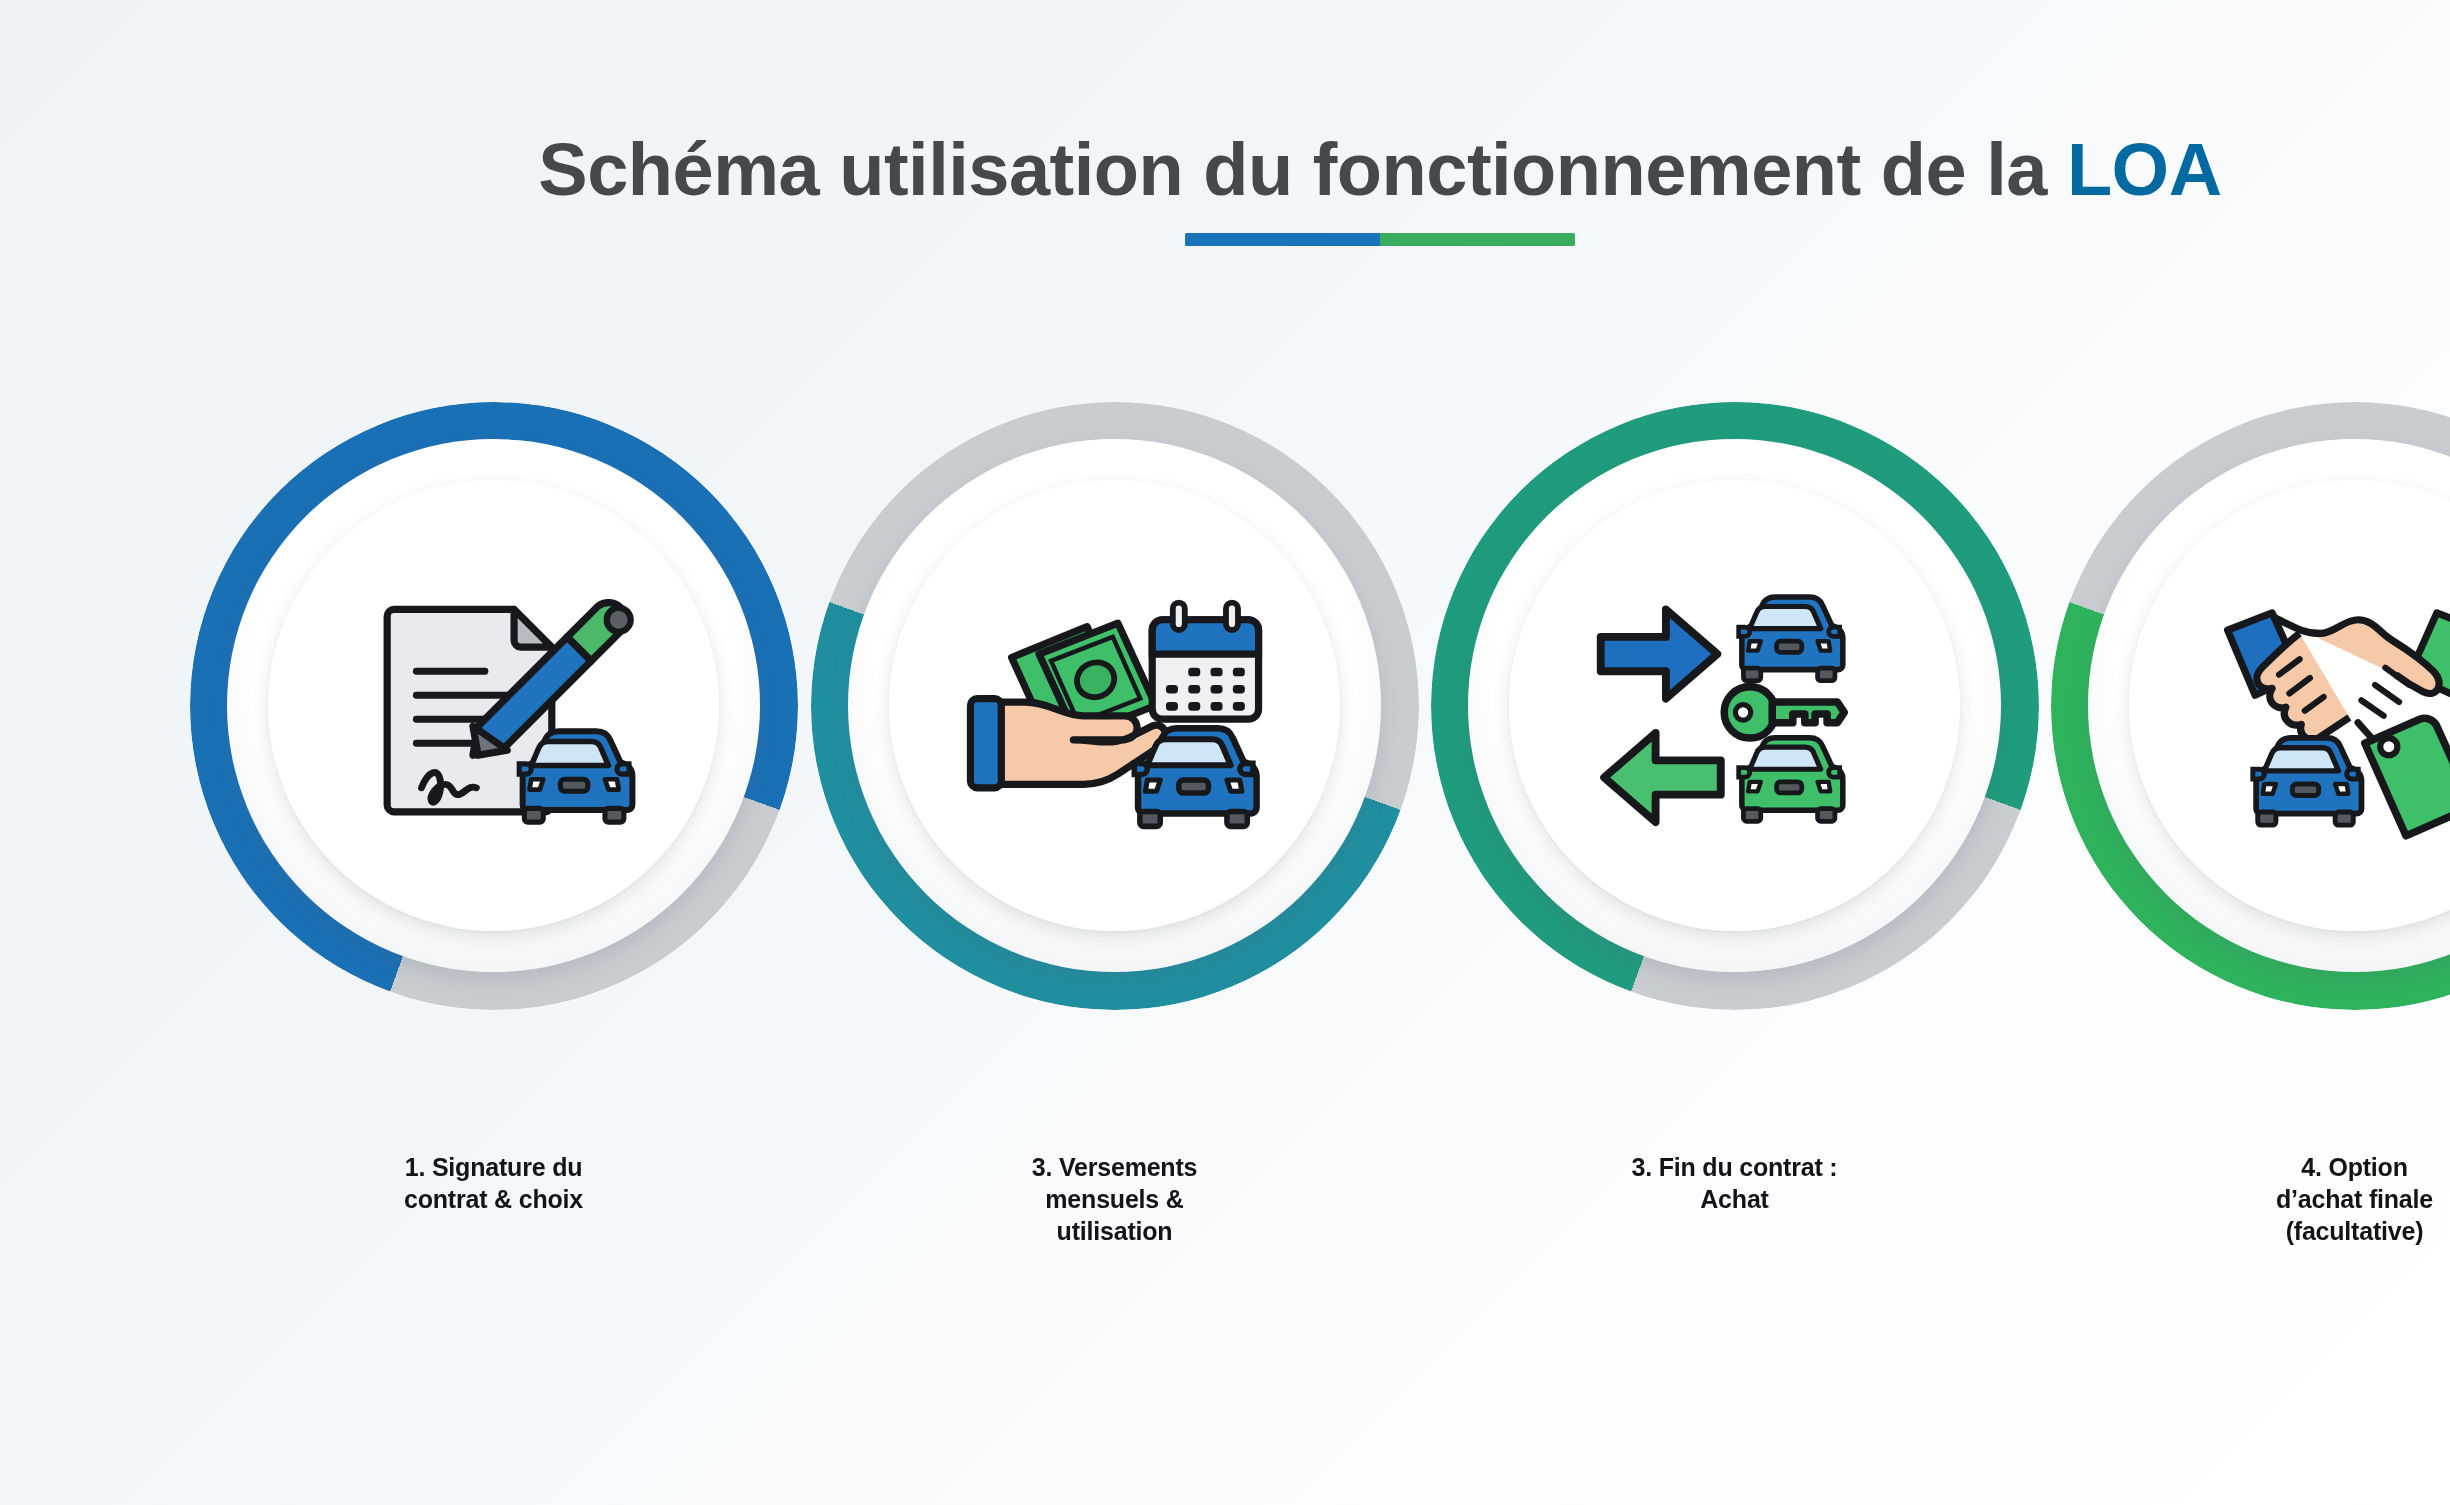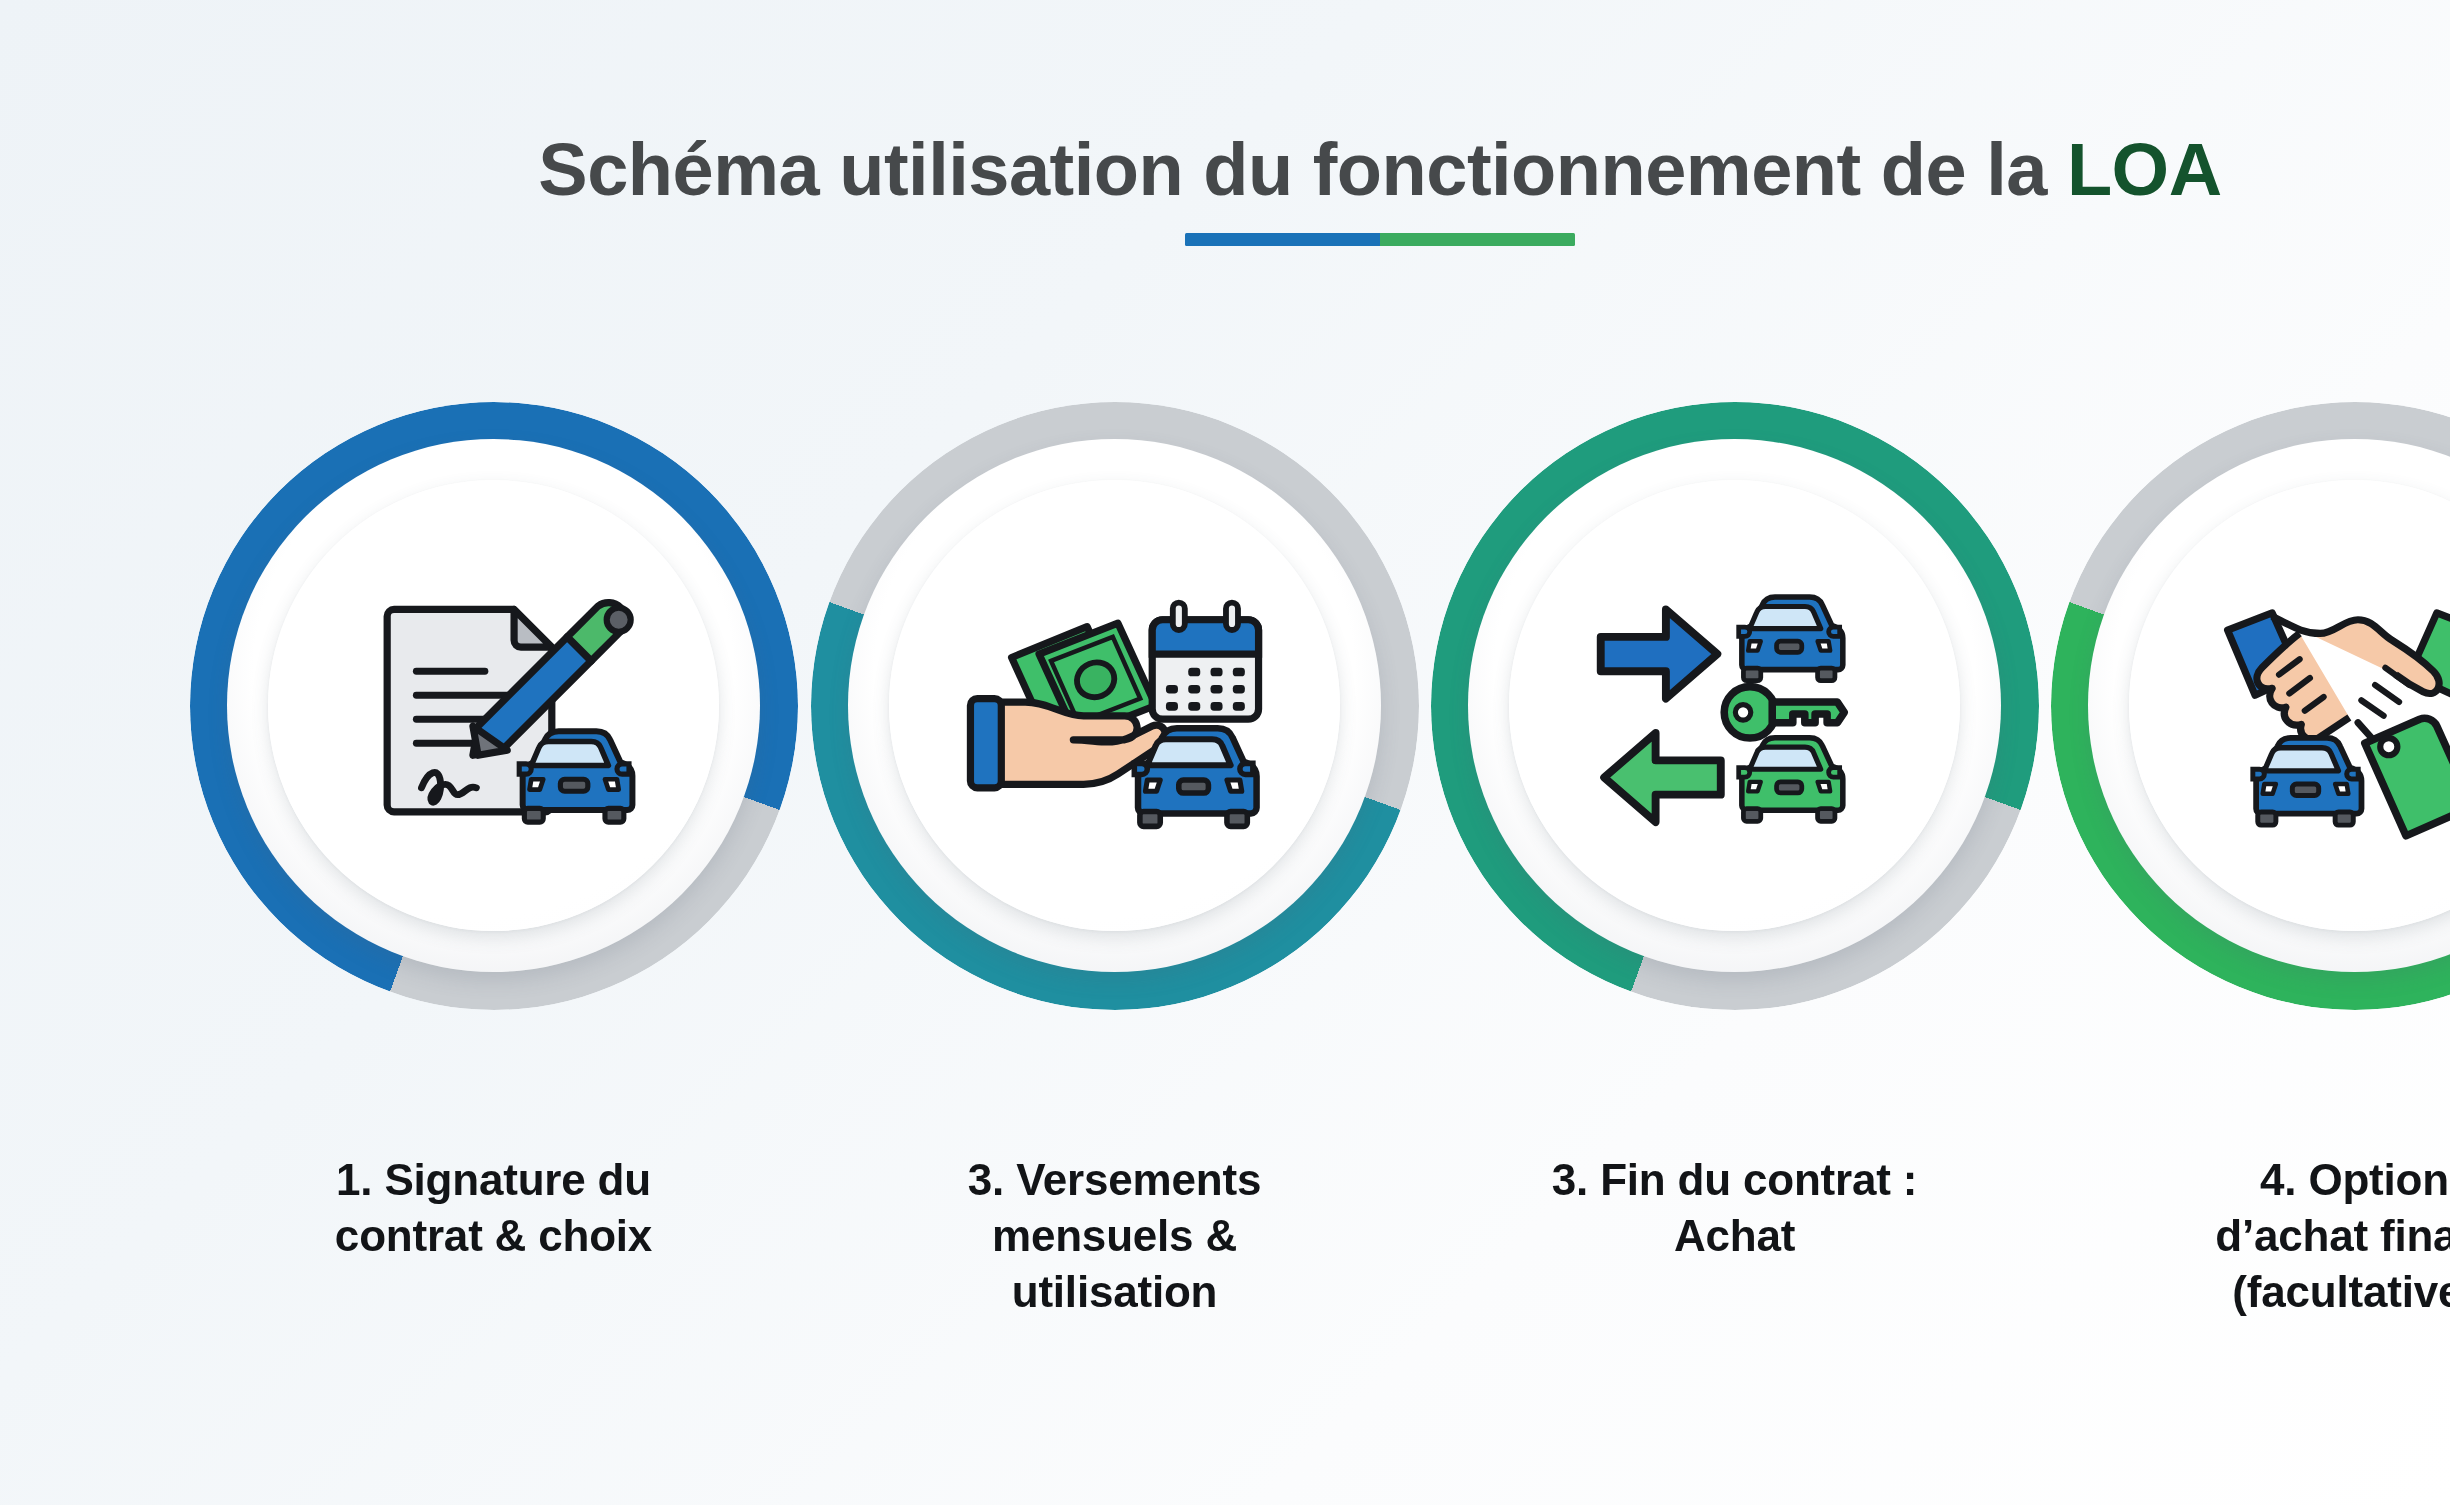--- a/index.html
+++ b/index.html
@@ -28,21 +28,21 @@
     margin: 0;
     padding-top: 133px;
     font-size: 74px;
     line-height: 1;
     font-weight: 700;
     letter-spacing: -0.5px;
     color: #46494b;
     white-space: nowrap;
   }
   .title .accent {
-    color: #14532d;
+    color: #0369a1;
   }
   .title-underline {
     margin: 25.5px auto 0 auto;
     width: 390px;
     height: 13.7px;
     border-radius: 1.5px;
     display: flex;
     overflow: hidden;
   }
   .title-underline .seg-a { flex: 1; height: 100%; }
@@ -115,21 +115,21 @@
   }
   .disc svg { display: block; }
 
   
   .caption {
     position: absolute;
     top: 750px;
     left: 0;
     width: 725px;
     text-align: center;
-    font-size: 44px;
+    font-size: 25px;
     line-height: 1.27;
     font-weight: 700;
     color: #121417;
     letter-spacing: -0.2px;
   }
   .caption .ln { display: block; white-space: nowrap; }
 </style>
 </head>
 <body>
 

